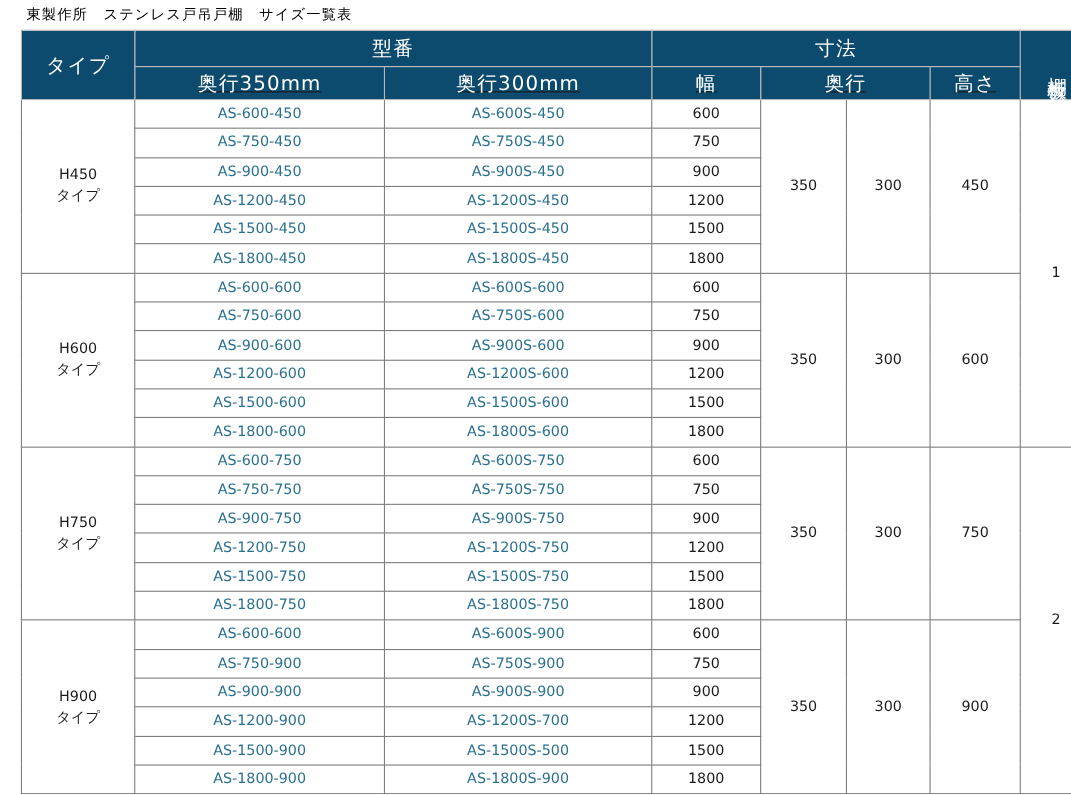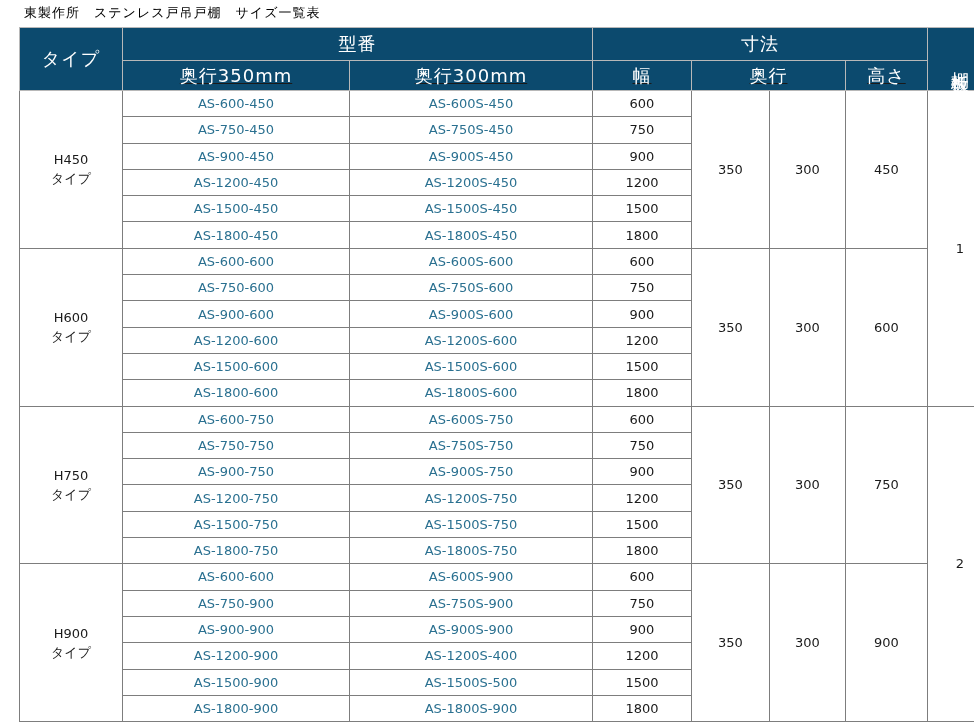--- a/index.html
+++ b/index.html
@@ -230,21 +230,21 @@
         <td><a class="model-link">AS-750S-900</a></td>
         <td>750</td>
       </tr>
       <tr class="body-row">
         <td><a class="model-link">AS-900-900</a></td>
         <td><a class="model-link">AS-900S-900</a></td>
         <td>900</td>
       </tr>
       <tr class="body-row">
         <td><a class="model-link">AS-1200-900</a></td>
-        <td><a class="model-link">AS-1200S-400</a></td>
+        <td><a class="model-link">AS-1200S-700</a></td>
         <td>1200</td>
       </tr>
       <tr class="body-row">
         <td><a class="model-link">AS-1500-900</a></td>
         <td><a class="model-link">AS-1500S-500</a></td>
         <td>1500</td>
       </tr>
       <tr class="body-row">
         <td><a class="model-link">AS-1800-900</a></td>
         <td><a class="model-link">AS-1800S-900</a></td>

